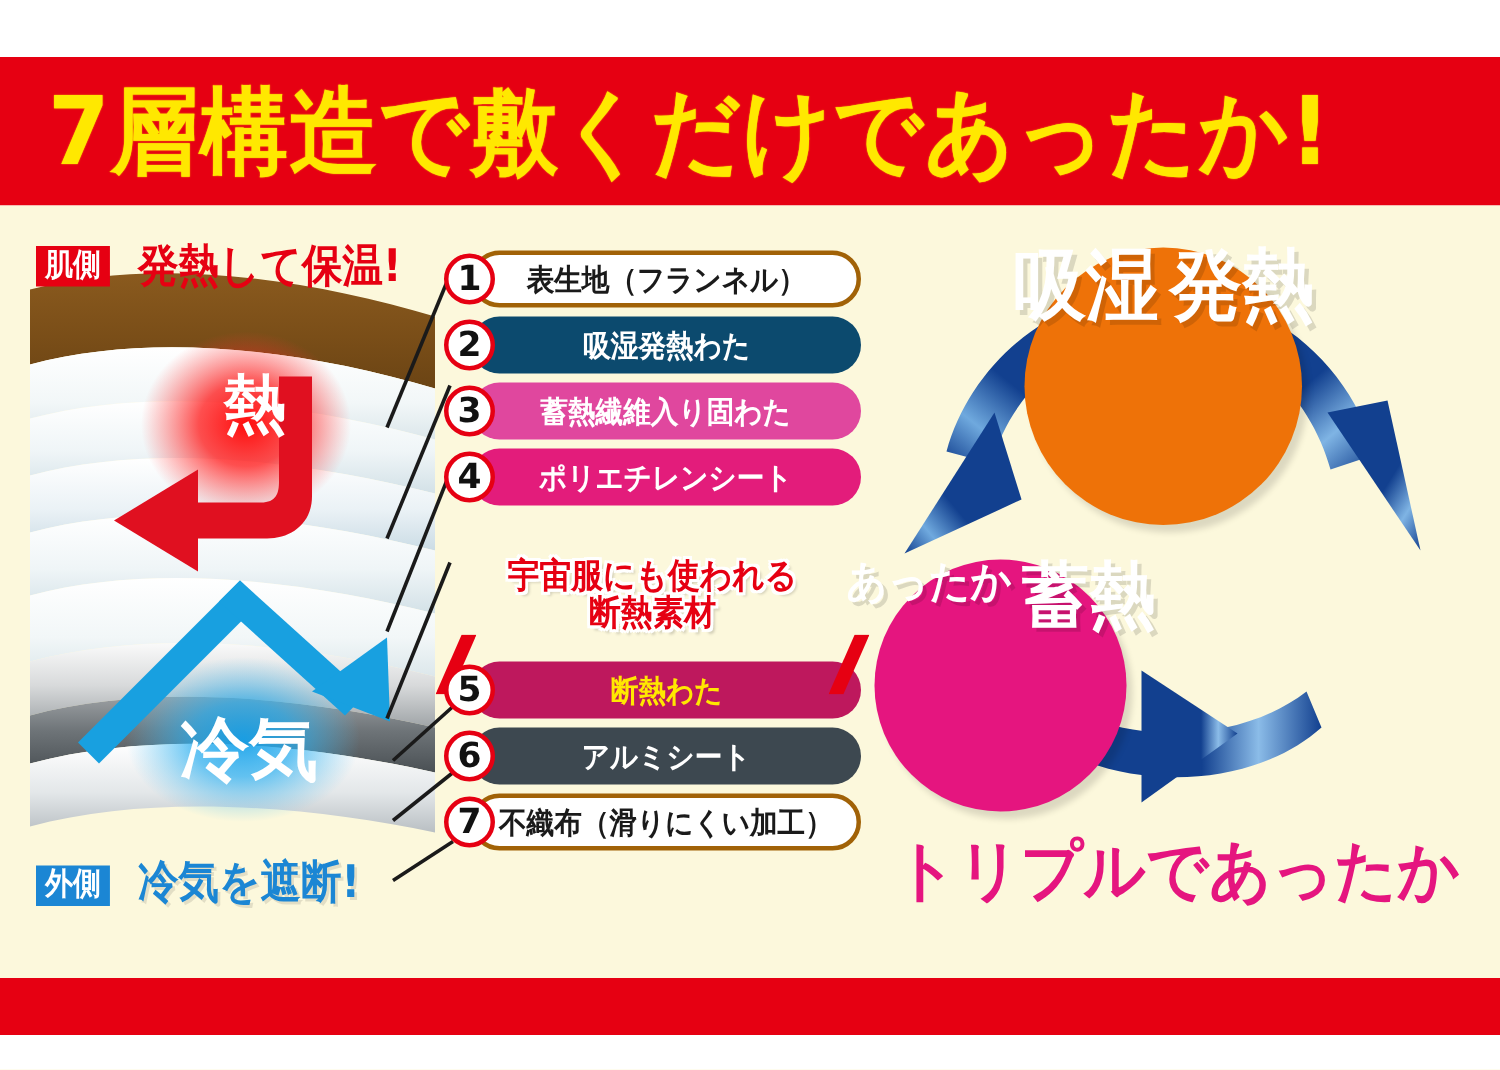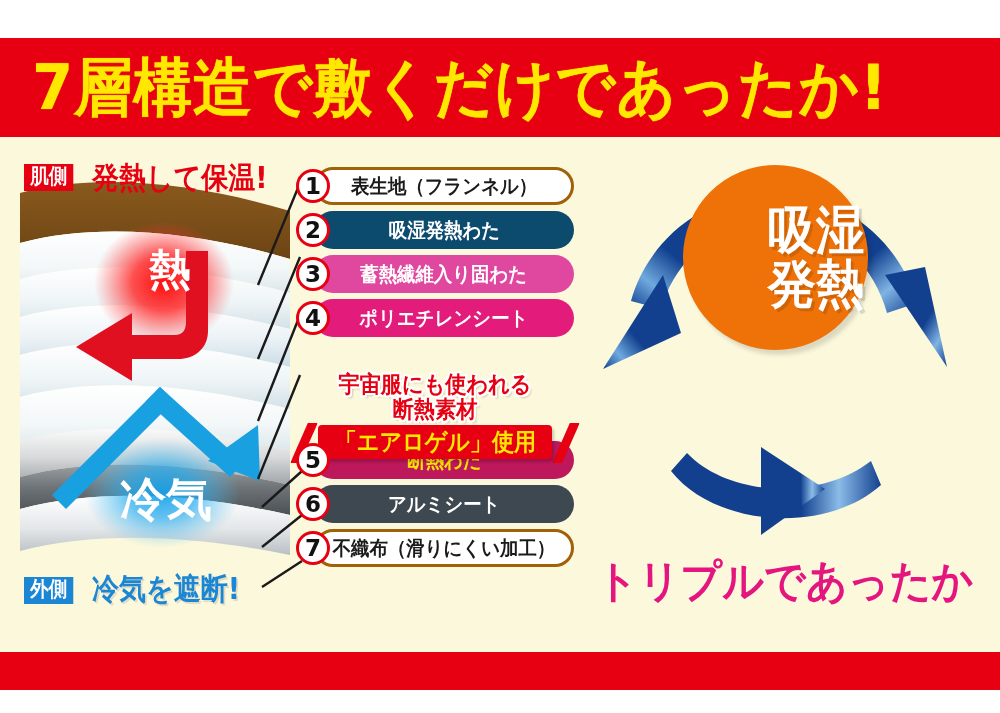--- a/index.html
+++ b/index.html
@@ -100,22 +100,22 @@
   }
   .slash{position:absolute;top:50px;width:16px;height:40px;background:#E60012;}
   .slash.left{left:0;transform:skewX(-16deg);
      clip-path:polygon(38% 0,100% 0,62% 100%,0 100%);}
   .slash.right{right:0;transform:skewX(-16deg);
      clip-path:polygon(38% 0,100% 0,62% 100%,0 100%);}
 
   
   .cycle{position:absolute;left:575px;top:18px;width:420px;height:490px;}
   .circ{
-    position:absolute;border-radius:50%;display:flex;flex-direction:column;
-    align-items:flex-end;justify-content:center;
+    position:absolute;border-radius:50%;display:flex;flex-direction:row;
+    align-items:flex-start;justify-content:center;
     box-shadow:4px 5px 4px rgba(0,0,0,.13);
   }
   .circ .a,.circ .b{
     color:#fff;font-weight:bold;line-height:1.02;white-space:nowrap;
     transform:scaleX(.93);
     text-shadow:3px 3px 0 rgba(0,0,0,.13);
   }
   .circ.orange{left:108px;top:10px;width:185px;height:185px;background:#EE7208;}
   .circ.orange .a{font-size:52px;}
   .circ.orange .b{font-size:52px;}
@@ -294,23 +294,20 @@
         </div>
         <div class="lnum">7</div>
       </div>
     </div>
 
     <div class="aero">
       <div class="l1">宇宙服にも使われる</div>
       <div class="l2">断熱素材</div>
       <div class="slash left"></div>
       <div class="slash right"></div>
-      <div class="l3">
-        <span>「エアロゲル」使用</span>
-      </div>
     </div>
 
     <div class="cycle">
       <svg style="position:absolute;left:0;top:0;" width="420" height="420">
         <defs>
           <linearGradient id="aTL" x1="1" y1="0" x2="0" y2="1">
             <stop offset="0%" stop-color="#12408F"></stop>
             <stop offset="62%" stop-color="#12408F"></stop>
             <stop offset="82%" stop-color="#6FA9DE"></stop>
             <stop offset="100%" stop-color="#12408F"></stop>
@@ -343,20 +340,24 @@
           <path d="M96,316 C140,372 250,380 306,330 L296,306 C244,346 154,342 112,298 Z"></path>
           <path d="M186,292 L186,380 L250,334 Z"></path>
         </g>
       </svg>
 
       <div class="circ orange">
         <div class="a">吸湿</div>
         <div class="b">発熱</div>
       </div>
 
+      <div class="circ pink">
+        <div class="a">あったか</div>
+        <div class="b">蓄熱</div>
+      </div>
 
 
       <div class="cyclecap">トリプルであったか</div>
     </div>
 
   </div>
 
   <div class="bottom-banner"></div>
 </div>
 

